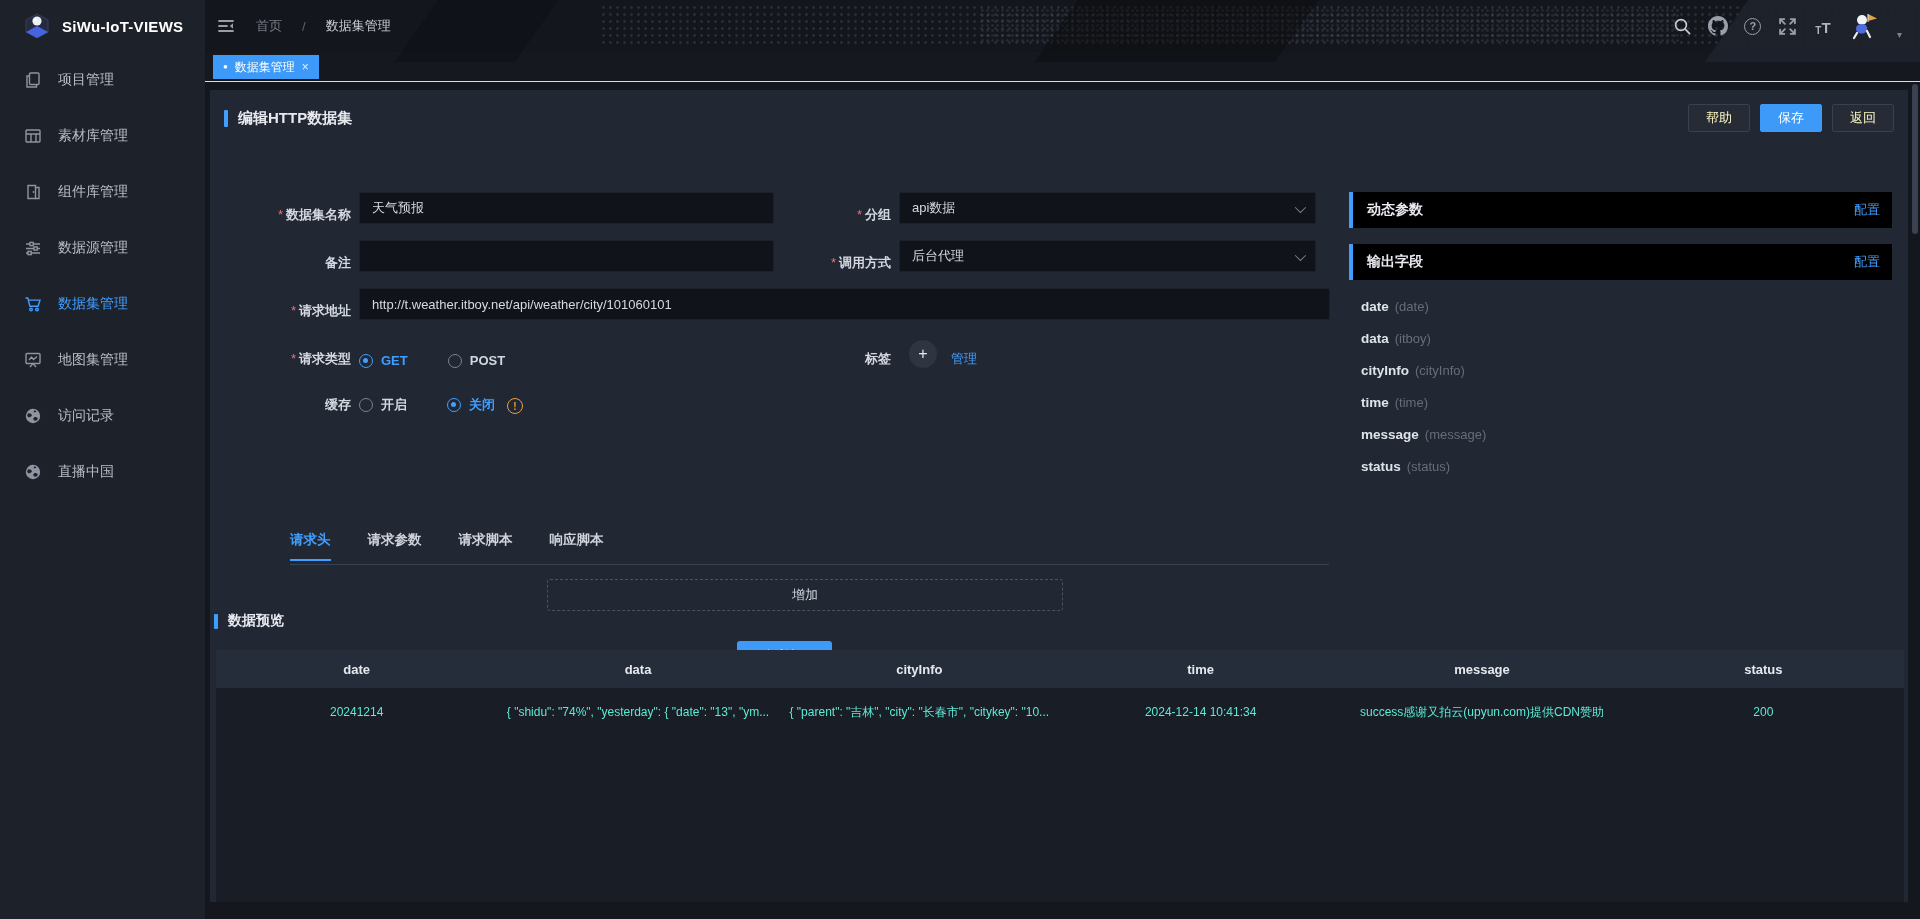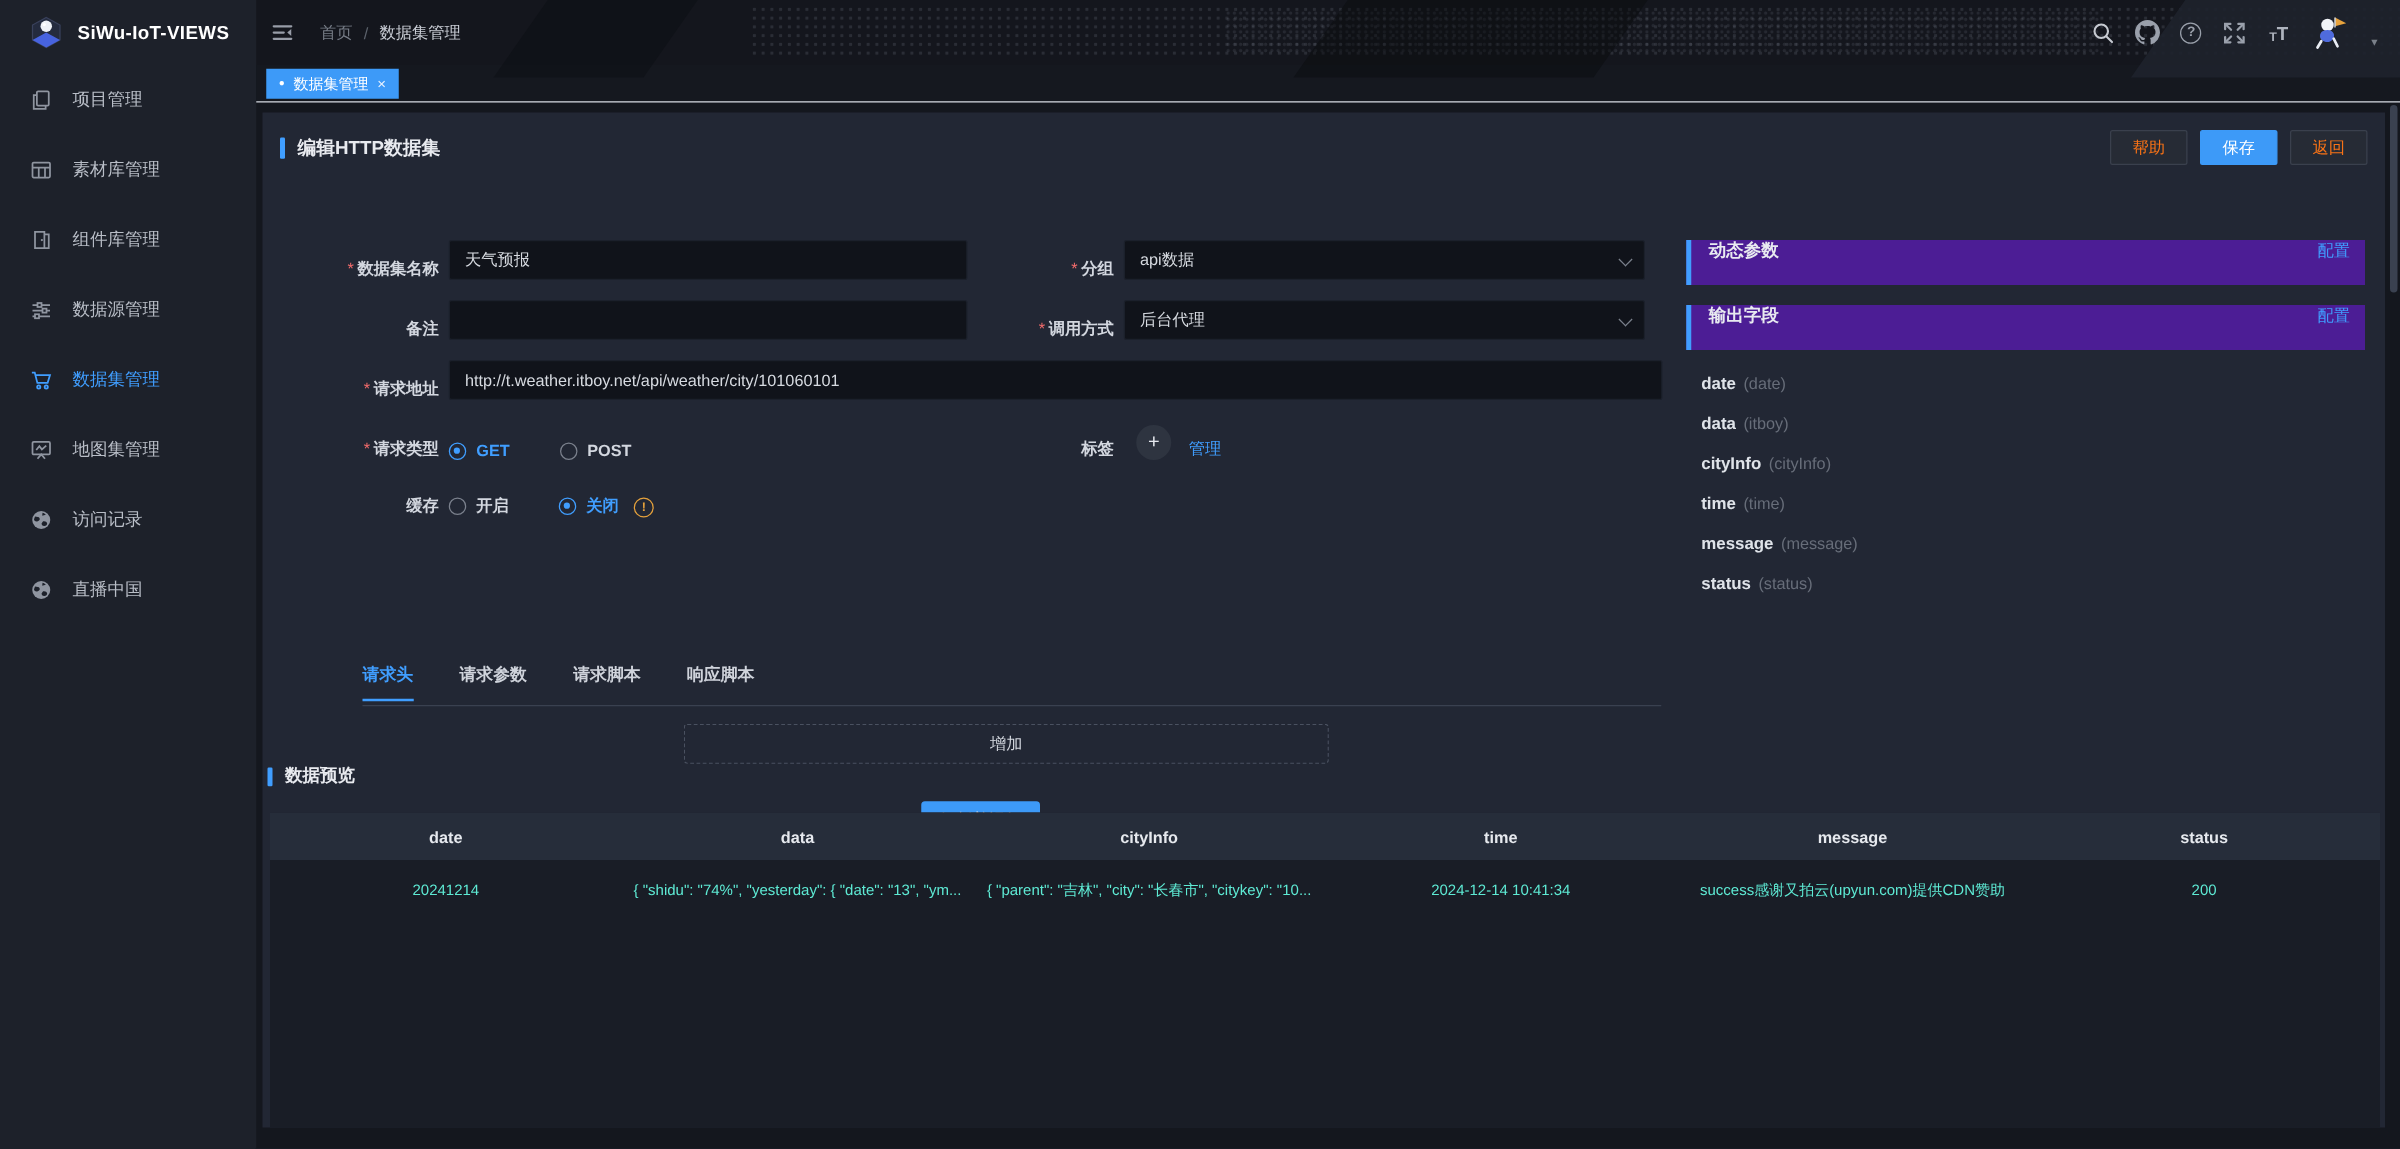--- a/index.html
+++ b/index.html
@@ -19,21 +19,21 @@
           background-image: radial-gradient(circle, rgba(190,200,220,.10) 1.1px, transparent 1.6px);
           background-size: 5px 5px; }
   .poly { position:absolute; top:-10px; bottom:-10px; background:rgba(8,10,14,.45); transform:skewX(-35deg); }
   .poly.p1 { left:1060px; width:240px; }
   .poly.p2 { left:420px; width:120px; background:rgba(8,10,14,.3); }
   .poly.p3 { left:1730px; width:400px; background:rgba(30,34,44,.9); }
   .logo-area { position:absolute; left:0; top:0; width:205px; height:52px; background:#1d212a;
                display:flex; align-items:center; padding-left:22px; gap:10px; z-index:2; }
   .app-title { color:#ffffff; font-size:15px; font-weight:bold; letter-spacing:.3px; }
   .collapse-btn { position:absolute; left:216px; top:16px; width:20px; height:20px; cursor:pointer; z-index:3; }
-  .breadcrumb { position:absolute; left:256px; top:0; height:52px; display:flex; align-items:center; gap:9px;
+  .breadcrumb { position:absolute; left:256px; top:0; height:52px; display:flex; align-items:center; gap:20px;
                 font-size:13px; z-index:3; }
   .bc-home { color:#767c86; cursor:pointer; }
   .bc-sep { color:#5c626c; }
   .bc-current { color:#c9cdd5; }
   .topbar-icons { position:absolute; right:18px; top:0; height:52px; display:flex; align-items:center; gap:15px; z-index:3; }
   .tb-icon { width:20px; height:20px; display:flex; align-items:center; justify-content:center; cursor:pointer; color:#9aa0ab; }
   .q-circle { width:17px; height:17px; border:1.6px solid #9aa0ab; border-radius:50%; color:#9aa0ab;
               font-size:11px; font-weight:bold; display:flex; align-items:center; justify-content:center; }
   .fsz { color:#aeb3bd; font-weight:bold; display:flex; align-items:flex-end; }
   .fsz .small { font-size:10px; }
@@ -56,21 +56,21 @@
   .tab-close { font-size:12px; color:#e8f2ff; cursor:pointer; }
   
   .panel { position:absolute; left:210px; top:90px; width:1698px; height:812px; background:#222734; z-index:10; }
   .title-row { position:absolute; left:14px; right:14px; top:14px; height:28px;
                display:flex; align-items:center; justify-content:space-between; }
   .sec-title { display:flex; align-items:center; gap:10px; }
   .blue-bar { width:4px; height:17px; background:#409eff; border-radius:1px; }
   .sec-title .t { font-size:15px; font-weight:bold; color:#e8eaef; }
   .actions { display:flex; gap:10px; }
   .btn { height:28px; padding:0 17px; font-size:13px; border-radius:2px; border:1px solid #3a404d;
-         background:#262b35; color:#f97316; cursor:pointer; font-family:inherit; }
+         background:#262b35; color:#fef9c3; cursor:pointer; font-family:inherit; }
   .btn.primary { background:#3d9af8; border-color:#3d9af8; color:#fff; }
   
   .frow { position:absolute; height:32px; display:flex; align-items:flex-end; }
   .flabel { width:141px; text-align:right; font-size:13px; font-weight:600; color:#d3d7df;
             padding-right:0; flex:none; }
   .flabel .req { color:#f56c6c; margin-right:3px; font-weight:normal; }
   .gap8 { width:8px; flex:none; }
   .ipt { height:32px; background:#10131a; border:1px solid #1b202b; border-radius:2px; color:#d6dae0;
          font-size:13px; padding:0 12px; font-family:inherit; outline:none; }
   .sel { height:32px; background:#10131a; border:1px solid #1b202b; border-radius:2px; color:#d6dae0;
@@ -94,21 +94,21 @@
   .subtab { font-size:13.5px; color:#cfd3db; font-weight:600; padding-bottom:12px; cursor:pointer; position:relative; }
   .subtab.active { color:#409eff; }
   .subtab.active::after { content:""; position:absolute; left:0; right:0; bottom:0; height:2px; background:#409eff; }
   .subtab-line { position:absolute; left:80px; top:474px; width:1039px; height:1px; background:#3a4150; }
   .add-btn { position:absolute; left:337px; top:489px; width:516px; height:32px; border:1px dashed #4a5160;
              border-radius:3px; background:transparent; color:#d3d7de; font-size:13px; cursor:pointer; font-family:inherit; }
   .run-btn { position:absolute; left:527px; top:551px; width:95px; height:30px; background:#3d9af8; border:none;
              border-radius:3px; color:#fff; font-size:13px; cursor:pointer; font-family:inherit; }
   
   .params { position:absolute; left:1139px; top:102px; width:543px; }
-  .p-header { height:36px; background:#4c1d95; display:flex; position:relative;
+  .p-header { height:36px; background:#000000; display:flex; align-items:center; position:relative;
               padding-left:14px; border-left:4px solid #409eff;font-family:Liberation Mono, monospace; }
   .p-header .ht { font-size:14px; font-weight:bold; color:#e8eaf0; }
   .p-header .link { position:absolute; right:12px; }
   .p-h2 { margin-top:16px; }
   .p-fields { padding:10px 0 0 12px; }
   .p-field { height:32px; display:flex; align-items:center; gap:6px; }
   .p-field .fname { font-size:13.5px; font-weight:bold; color:#dfe3e9; }
   .p-field .falias { font-size:13px; color:#676d79;text-align:right; }
   
   .pv-title { position:absolute; left:4px; top:522px; display:flex; align-items:center; gap:10px; }

